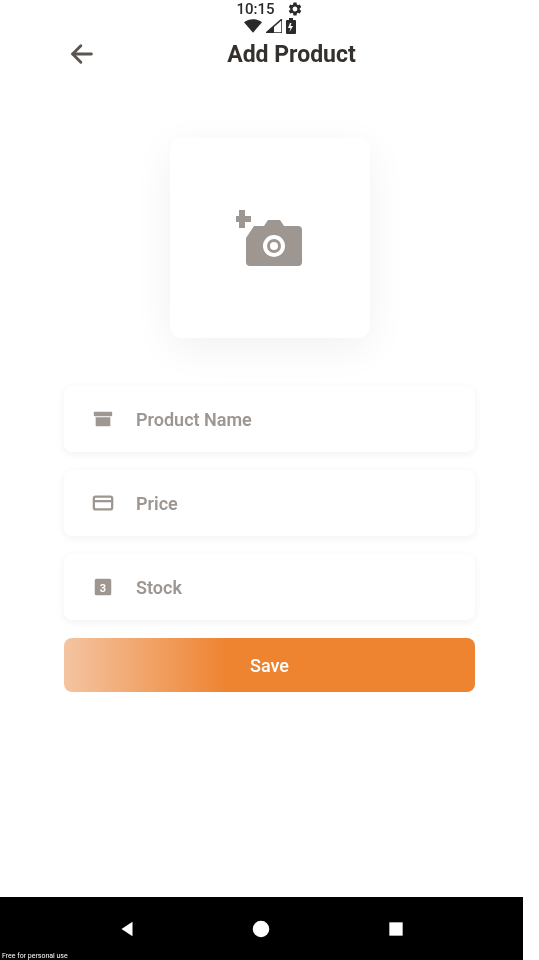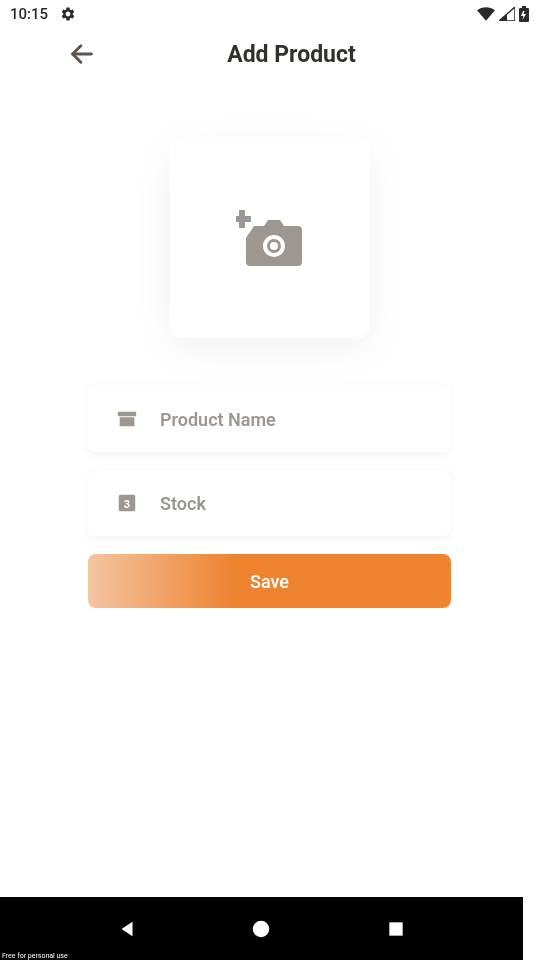--- a/index.html
+++ b/index.html
@@ -19,20 +19,21 @@
     
     .status-bar {
       height: 28px;
       display: flex;
       justify-content: space-between;
       align-items: center;
       padding: 0 10px;
       color: #2a2a2a;
       font-size: 15px;
       font-weight: 500;
+      flex-direction: column;
     }
     
     .status-left {
       display: flex;
       align-items: center;
       gap: 12px;
     }
     
     .status-right {
       display: flex;
@@ -77,21 +78,21 @@
       cursor: pointer;
     }
     
     .page-title {
       font-size: 23px;
       font-weight: 700;
       color: #35302c;
     }
     
     .content {
-      padding: 40px 88px 0;
+      padding: 40px 64px 0;
     }
     
     .image-upload {
       width: 200px;
       height: 200px;
       margin: 18px auto 48px;
       background: #ffffff;
       border-radius: 12px;
       box-shadow: 0 10px 40px rgba(0,0,0,0.06);
       display: flex;
@@ -250,20 +251,27 @@
   </div>
 
   <div class="input-field">
     <svg class="field-icon" viewBox="0 0 24 24" fill="#9d9691">
       <rect x="2" y="4" width="20" height="5" rx="1"></rect>
       <path d="M4 10h16v9a1 1 0 01-1 1H5a1 1 0 01-1-1v-9zm5 3h6v2H9v-2z"></path>
     </svg>
     <input type="text" class="field-input" placeholder="Product Name" style="">
   </div>
 
+  <div class="input-field">
+    <svg class="field-icon" viewBox="0 0 24 24" fill="none" stroke="#9d9691" stroke-width="2.5">
+      <rect x="2" y="5" width="20" height="14" rx="2"></rect>
+      <line x1="2" y1="10" x2="22" y2="10"></line>
+    </svg>
+    <input type="text" class="field-input" placeholder="Price" style="">
+  </div>
 
   <div class="input-field">
     <svg class="field-icon" viewBox="0 0 24 24" fill="#9d9691">
       <rect x="3" y="3" width="18" height="18" rx="2"></rect>
       <text x="12" y="17" font-size="12" font-weight="bold" text-anchor="middle" fill="#ffffff">3</text>
     </svg>
     <input type="text" class="field-input" placeholder="Stock" style="">
   </div>
 
 

